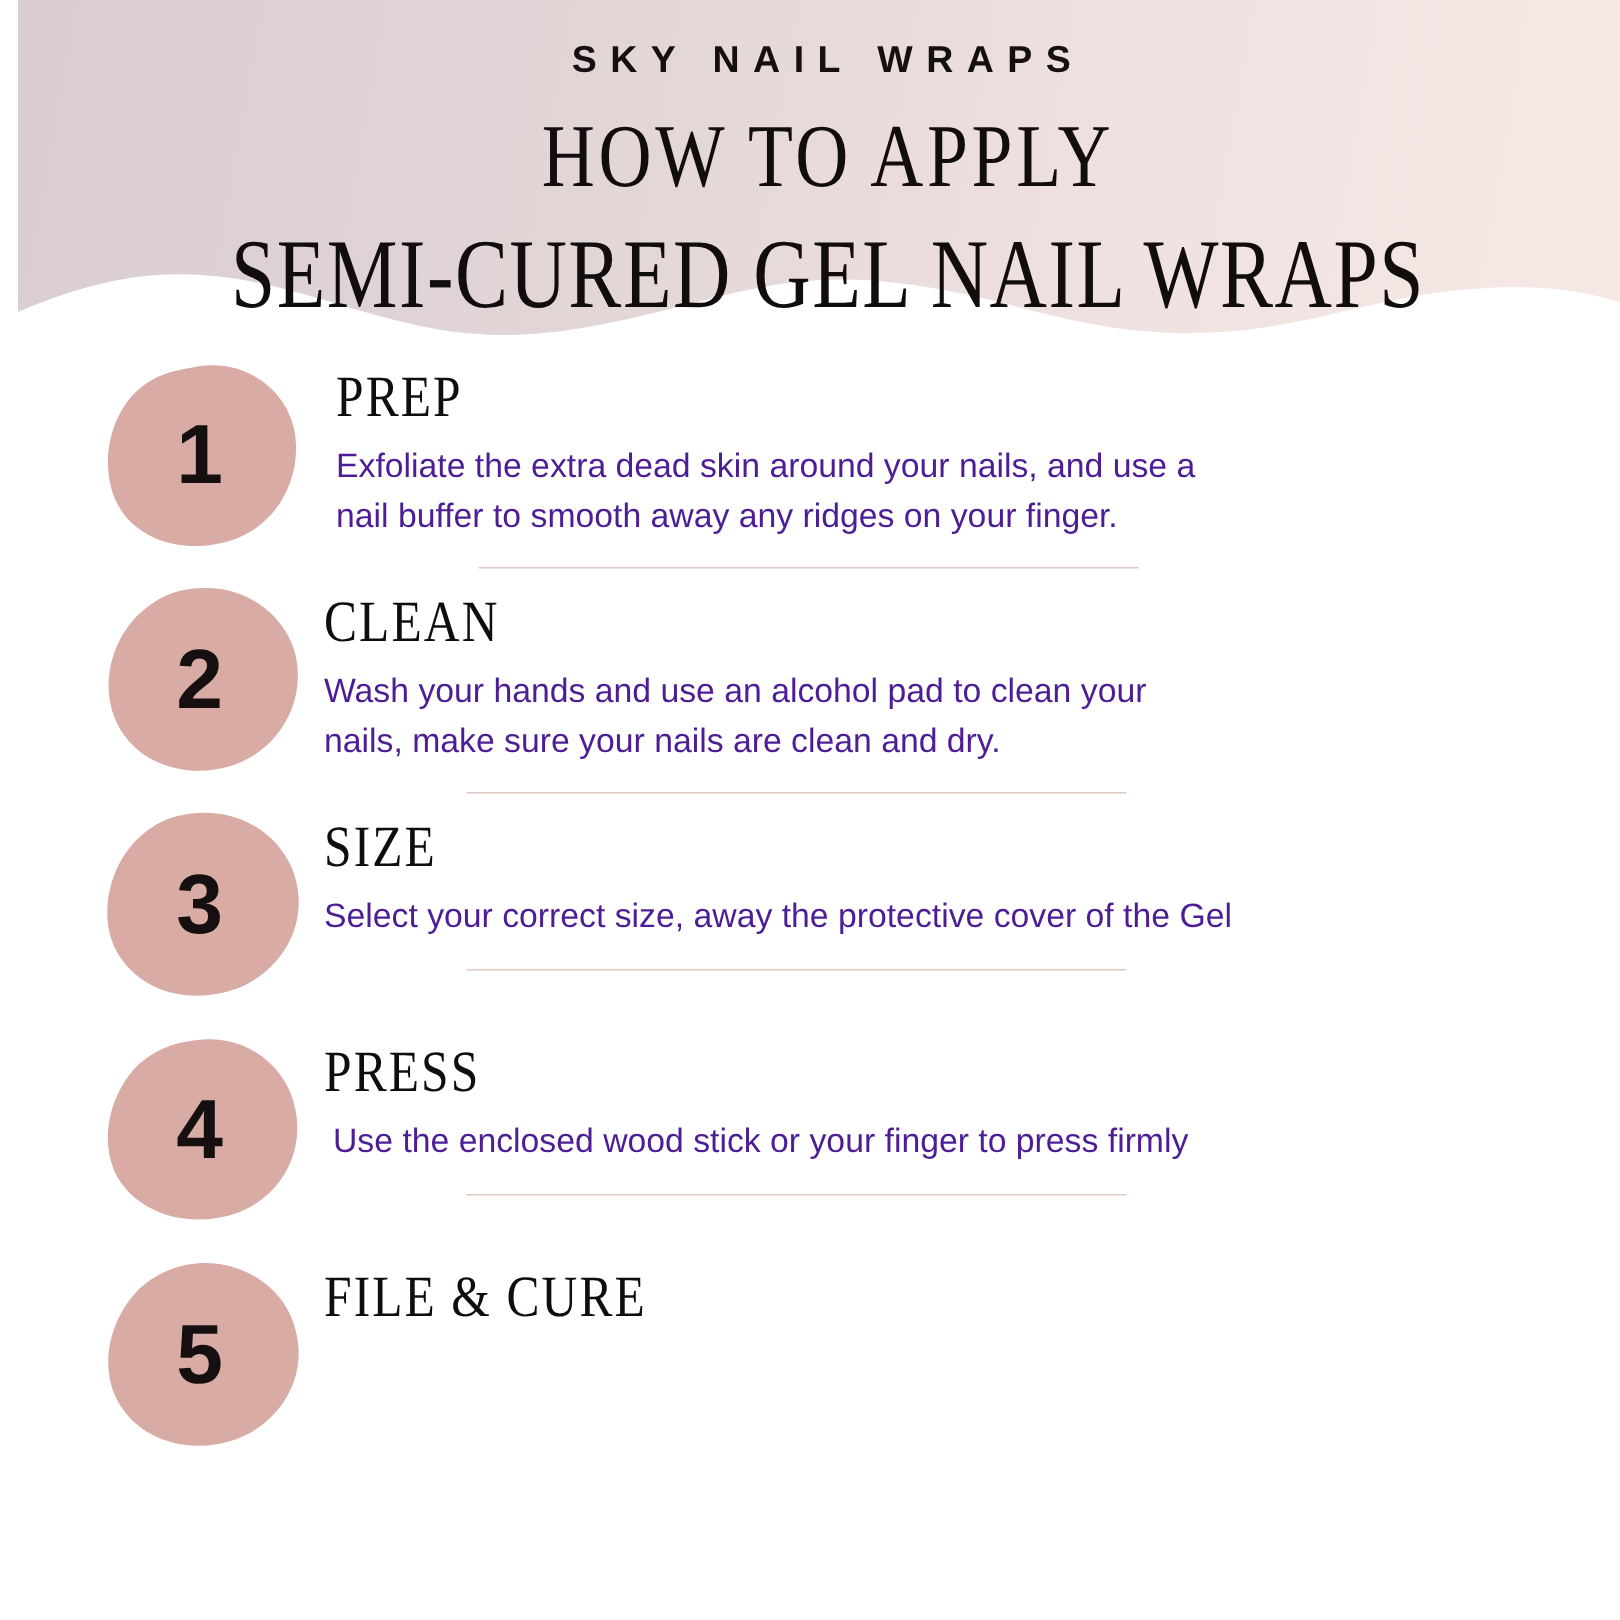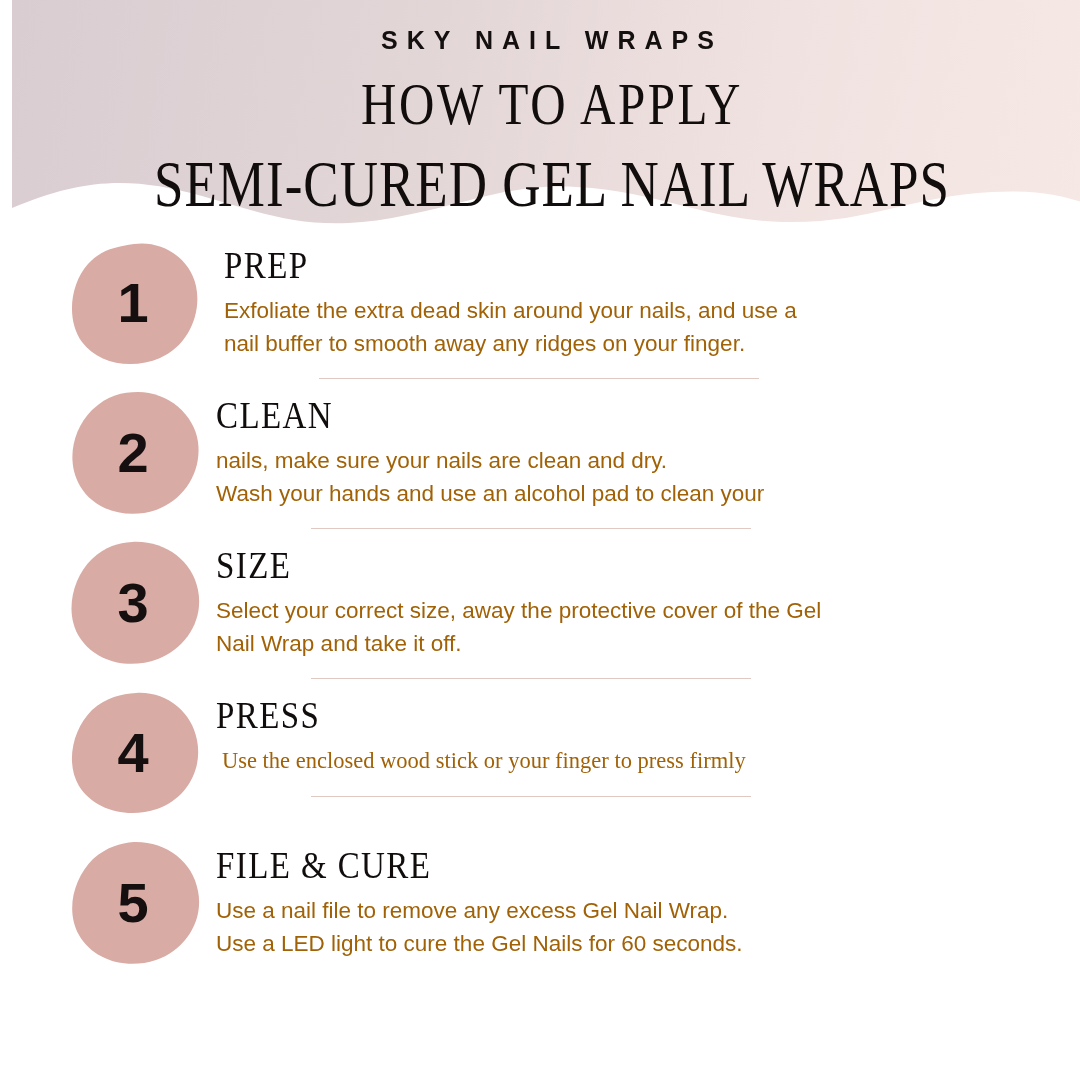--- a/index.html
+++ b/index.html
@@ -117,34 +117,34 @@
     letter-spacing: 1.4px;
     color: #110d0c;
     transform: scaleY(1.18);
     transform-origin: left top;
     margin-bottom: 14px;
   }
   .step-text {
     font-family: "Liberation Sans", sans-serif;
     font-size: 22.5px;
     line-height: 1.45;
-    color: #a16207;
+    color: #4c1d95;
     max-width: 790px;
   }
   .step-text .line { display: block; }
   .divider {
     height: 1px;
     background: #e0c9c2;
     margin: 18px 0 0 0;
     width: 440px;
     margin-left: 95px;
   }
 
   .step-1 .step-body { padding-left: 8px; }
-  .step-4 .step-text { padding-left: 6px; font-family: Liberation Serif, serif; }
+  .step-4 .step-text { padding-left: 6px; }
 </style>
 </head>
 <body>
 
 <div class="header">
   <div class="header-inner">
     <div class="brand">SKY NAIL WRAPS</div>
     <div class="title-1">HOW TO APPLY</div>
     <div class="title-2">SEMI-CURED GEL NAIL WRAPS</div>
   </div>
@@ -175,39 +175,38 @@
   <div class="step step-2">
     <div class="blob-wrap">
       <svg class="blob-svg" width="140" height="130" viewBox="0 0 140 130">
         <path d="M72,2 C102,2 128,24 132,52 C136,82 118,110 90,120 C60,130 28,120 14,96 C0,72 6,40 26,20 C42,5 56,2 72,2 Z" fill="#d9aba5"></path>
       </svg>
       <div class="blob-num">2</div>
     </div>
     <div class="step-body">
       <div class="step-title">CLEAN</div>
       <div class="step-text">
+        <span class="line">Wash your hands and use an alcohol pad to clean your</span>
         <span class="line">nails, make sure your nails are clean and dry.</span>
-        <span class="line">Wash your hands and use an alcohol pad to clean your</span>
       </div>
       <div class="divider"></div>
     </div>
   </div>
 
   <div class="step step-3">
     <div class="blob-wrap">
       <svg class="blob-svg" width="140" height="130" viewBox="0 0 140 130">
         <path d="M66,2 C98,0 126,20 132,50 C138,80 120,108 92,119 C62,130 30,122 14,98 C-2,74 6,38 26,19 C40,6 52,3 66,2 Z" fill="#d9aba5"></path>
       </svg>
       <div class="blob-num">3</div>
     </div>
     <div class="step-body">
       <div class="step-title">SIZE</div>
       <div class="step-text">
         <span class="line">Select your correct size, away the protective cover of the Gel</span>
-        <span class="line">Nail Wrap and take it off.</span>
       </div>
       <div class="divider"></div>
     </div>
   </div>
 
   <div class="step step-4">
     <div class="blob-wrap">
       <svg class="blob-svg" width="140" height="130" viewBox="0 0 140 130">
         <path d="M70,3 C100,1 126,22 131,50 C137,80 120,109 91,119 C61,129 28,120 13,96 C-1,72 7,39 26,20 C41,7 55,4 70,3 Z" fill="#d9aba5"></path>
       </svg>
@@ -224,20 +223,16 @@
 
   <div class="step step-5">
     <div class="blob-wrap">
       <svg class="blob-svg" width="140" height="130" viewBox="0 0 140 130">
         <path d="M68,2 C99,1 127,21 132,51 C138,81 119,110 90,120 C60,130 27,120 13,95 C-1,70 8,38 27,19 C41,7 54,3 68,2 Z" fill="#d9aba5"></path>
       </svg>
       <div class="blob-num">5</div>
     </div>
     <div class="step-body">
       <div class="step-title">FILE &amp; CURE</div>
-      <div class="step-text">
-        <span class="line">Use a nail file to remove any  excess Gel Nail Wrap.</span>
-        <span class="line">Use a LED light to cure the Gel Nails for 60 seconds.</span>
-      </div>
     </div>
   </div>
 
 </div>
 
 </body></html>

